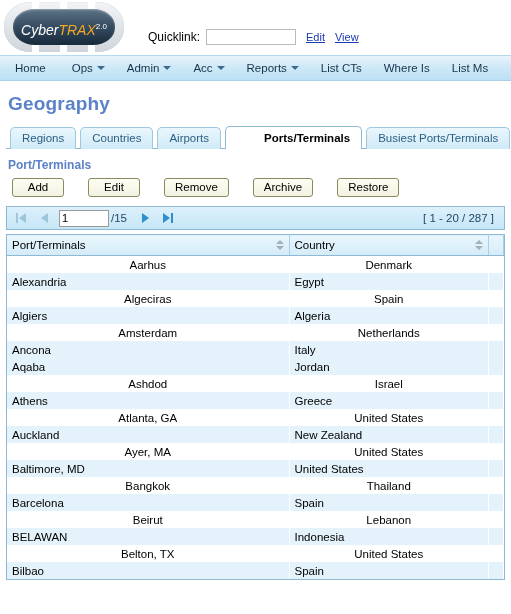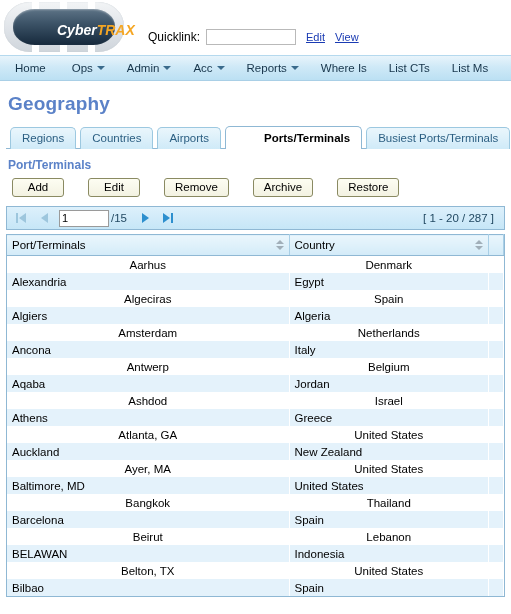--- a/index.html
+++ b/index.html
@@ -50,25 +50,25 @@
     border-radius: 22px / 17px;
     background: linear-gradient(180deg, #5d7386 0%, #3c5367 40%, #16293c 100%);
     box-shadow: inset 0 1px 2px rgba(255,255,255,.35);
   }
   .logo-text {
     position: absolute;
     left: 0; top: 0;
     width: 102px;
     height: 36px;
     line-height: 36px;
+    text-align: center;
     font-size: 14px;
-    font-weight: bold;
+    font-weight: normal;
     font-style: italic;
     white-space: nowrap;
-    margin-left: 44px;
   }
   .logo-cyber { color: #ffffff; }
   .logo-trax  { color: #f5a623; }
   .logo-ver {
     color: #ffffff;
     font-size: 8px;
     vertical-align: super;
     font-style: normal;
   }
 
@@ -373,24 +373,24 @@
   </div>
   <div class="nav-item">
     <span>Acc</span>
     <span class="caret"></span>
   </div>
   <div class="nav-item">
     <span>Reports</span>
     <span class="caret"></span>
   </div>
   <div class="nav-item">
+    <span>List CTs</span>
+  </div>
+  <div class="nav-item">
     <span>Where Is</span>
-  </div>
-  <div class="nav-item">
-    <span>List CTs</span>
   </div>
   <div class="nav-item">
     <span>List Ms</span>
   </div>
   <div class="nav-item">
     <span>Recycle Bin</span>
   </div>
 </div>
 
 <div class="content">
@@ -499,25 +499,20 @@
         <tr class="row-odd">
             <td>Amsterdam</td>
             <td>Netherlands</td>
             <td></td>
           </tr>
         <tr class="row-even">
             <td>Ancona</td>
             <td>Italy</td>
             <td></td>
           </tr>
-        <tr class="row-odd">
-            <td>Antwerp</td>
-            <td>Belgium</td>
-            <td></td>
-          </tr>
         <tr class="row-even">
             <td>Aqaba</td>
             <td>Jordan</td>
             <td></td>
           </tr>
         <tr class="row-odd">
             <td>Ashdod</td>
             <td>Israel</td>
             <td></td>
           </tr>

